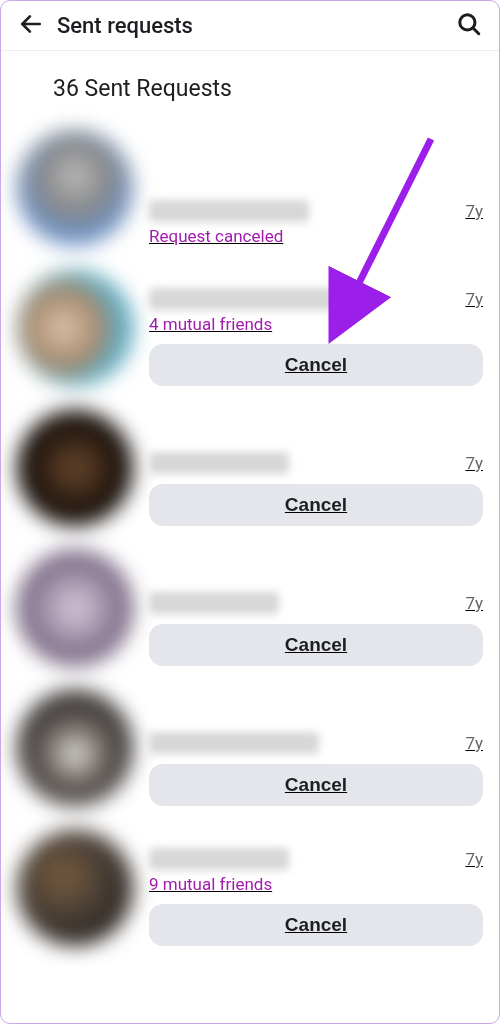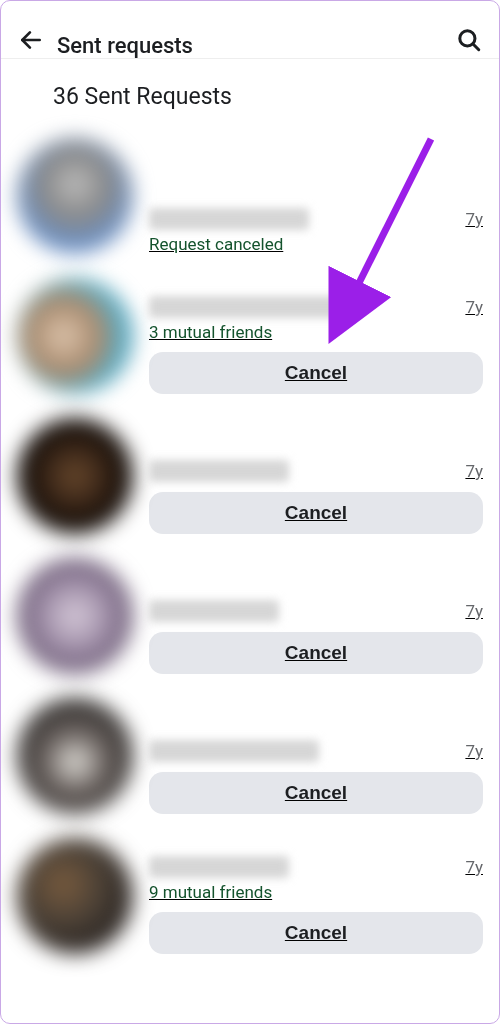--- a/index.html
+++ b/index.html
@@ -6,22 +6,22 @@
     body {
       width:500px; height:1024px;
       font-family:-apple-system,BlinkMacSystemFont,"Segoe UI",Roboto,Helvetica,Arial,sans-serif;
       background:#fff;
       border:1px solid #c9a8e6;
       border-radius:10px;
       overflow:hidden;
       position:relative;
     }
     .header {
-      display:flex; align-items:flex-end;
-      height:58px; padding:0 14px;
+      display:flex; align-items:center;
+      height:50px; padding:0 14px;
       border-bottom:1px solid #eee;
     }
     .back-btn { width:32px; height:32px; display:flex; align-items:center; justify-content:center; cursor:pointer; }
     .header-title { font-size:22px; font-weight:500; color:#1c1e21; margin-left:10px; flex:1; }
     .search-btn { width:32px; height:32px; display:flex; align-items:center; justify-content:center; cursor:pointer; }
 
     .page-title { font-size:23px; font-weight:400; color:#1c1e21; padding:24px 16px 16px;margin-left:36px; }
 
     .list { padding:0 16px; }
     .item { display:flex; align-items:flex-end; padding:12px 0; position:relative;text-decoration:underline; }
@@ -40,21 +40,21 @@
 
     .content { flex:1; min-width:0; }
     .row1 { display:flex; align-items:center; justify-content:space-between; }
     .name-blur {
       height:22px; width:160px;
       background:#d6d6d6;
       border-radius:4px;
       filter:blur(4px);
     }
     .time { font-size:17px; color:#65676b; }
-    .subtext { font-size:17px; color:#14532d; margin-top:4px; }
+    .subtext { font-size:17px; color:#a21caf; margin-top:4px; }
     .btn {
       display:block; width:100%;
       height:42px;
       background:#e4e6eb;
       border:none; border-radius:14px;
       font-size:19px; font-weight:600;
       color:#1c1e21;
       margin-top:10px;
       cursor:pointer;
     }
@@ -102,21 +102,21 @@
     </div>
   </div>
 
   <div class="item">
     <div class="avatar av1"></div>
     <div class="content">
       <div class="row1">
         <div class="name-blur" style="width:200px"></div>
         <div class="time">7y</div>
       </div>
-      <div class="subtext">3 mutual friends</div>
+      <div class="subtext">4 mutual friends</div>
       <button class="btn">Cancel</button>
     </div>
   </div>
 
   <div class="item">
     <div class="avatar av2"></div>
     <div class="content">
       <div class="row1">
         <div class="name-blur" style="width:140px"></div>
         <div class="time">7y</div>

